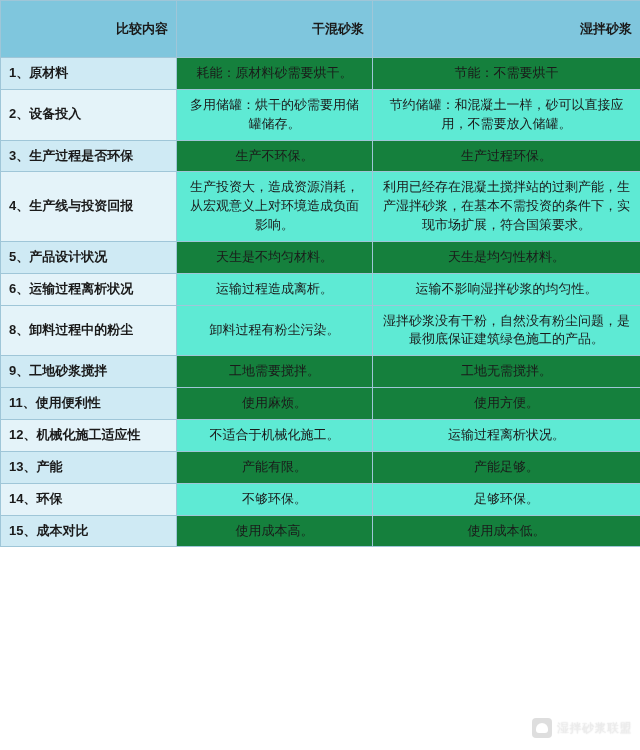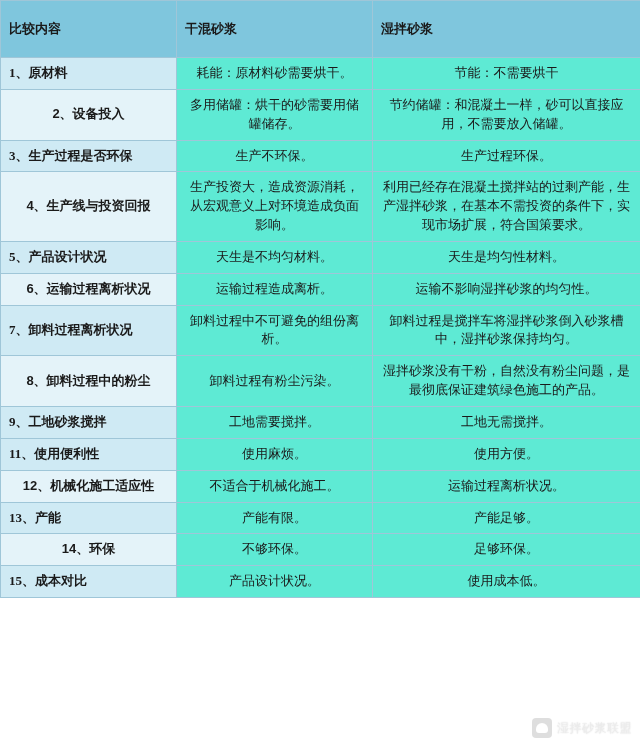--- a/index.html
+++ b/index.html
@@ -34,37 +34,37 @@
     font-size: 13px;
     line-height: 1.45;
     padding: 6px 8px;
     color: #1a1a1a;
     word-break: break-all;
   }
   thead th {
     background: #7fc6dd;
     color: #133a46;
     font-weight: bold;
-    text-align: left;
+    text-align: right;
     height: 44px;
     font-size: 14.5px;
     border: 1px solid #6fb8d2;
   }
   td.label {
     text-align: left;
     font-weight: bold;
     color: #123;
     font-size: 13.5px;
   }
   td.val {
     text-align: center;
   }
-  tr.odd td.label { background: #cfeaf4; font-family: Liberation Serif, serif; }
-  tr.even td.label { background: #e4f3f9; text-align: center; }
-  tr.odd td.val { background: #5eead4; }
+  tr.odd td.label { background: #cfeaf4; }
+  tr.even td.label { background: #e4f3f9; }
+  tr.odd td.val { background: #15803d; }
   tr.even td.val { background: #5eead4; }
 
   
   .watermark {
     position: absolute;
     right: 8px;
     bottom: 12px;
     display: flex;
     align-items: center;
     gap: 5px;
@@ -134,25 +134,20 @@
       <tr class="odd">
         <td class="label">5、产品设计状况</td>
         <td class="val">天生是不均匀材料。</td>
         <td class="val">天生是均匀性材料。</td>
       </tr>
       <tr class="even">
         <td class="label">6、运输过程离析状况</td>
         <td class="val">运输过程造成离析。</td>
         <td class="val">运输不影响湿拌砂浆的均匀性。</td>
       </tr>
-      <tr class="odd">
-        <td class="label">7、卸料过程离析状况</td>
-        <td class="val">卸料过程中不可避免的组份离析。</td>
-        <td class="val">卸料过程是搅拌车将湿拌砂浆倒入砂浆槽中，湿拌砂浆保持均匀。</td>
-      </tr>
       <tr class="even">
         <td class="label">8、卸料过程中的粉尘</td>
         <td class="val">卸料过程有粉尘污染。</td>
         <td class="val">湿拌砂浆没有干粉，自然没有粉尘问题，是最彻底保证建筑绿色施工的产品。</td>
       </tr>
       <tr class="odd">
         <td class="label">9、工地砂浆搅拌</td>
         <td class="val">工地需要搅拌。</td>
         <td class="val">工地无需搅拌。</td>
       </tr>
@@ -171,21 +166,21 @@
         <td class="val">产能有限。</td>
         <td class="val">产能足够。</td>
       </tr>
       <tr class="even">
         <td class="label">14、环保</td>
         <td class="val">不够环保。</td>
         <td class="val">足够环保。</td>
       </tr>
       <tr class="odd">
         <td class="label">15、成本对比</td>
-        <td class="val">产品设计状况。</td>
+        <td class="val">使用成本高。</td>
         <td class="val">使用成本低。</td>
       </tr>
     </tbody>
   </table>
 
   <div class="watermark">
     <span class="wm-logo"></span>
     <span class="wm-text">湿拌砂浆联盟</span>
   </div>
 </div>

